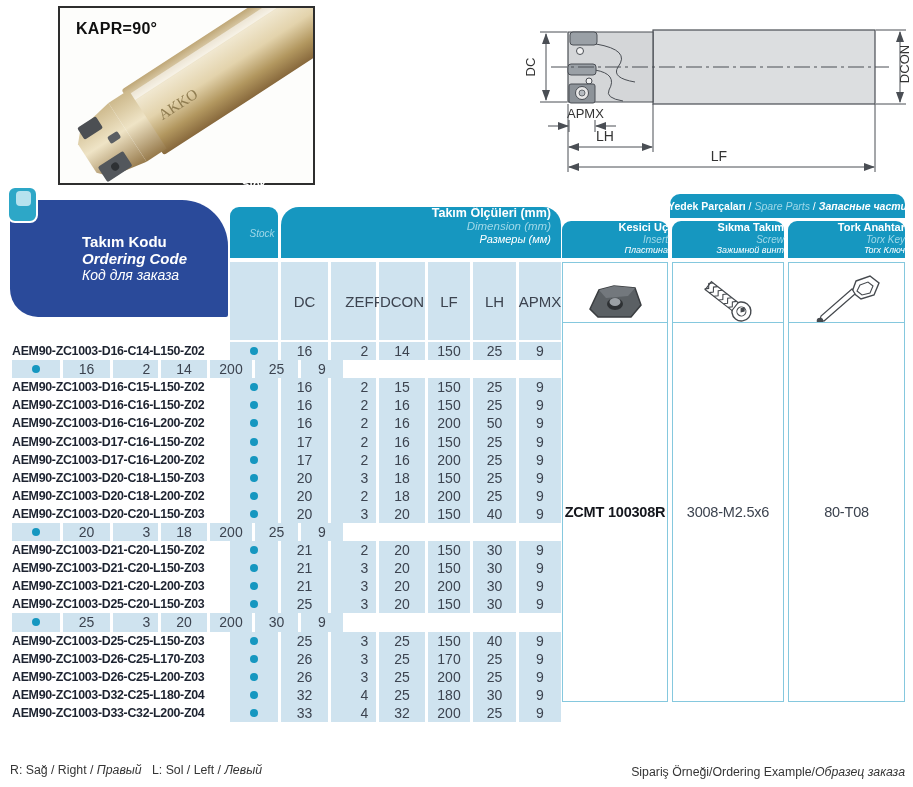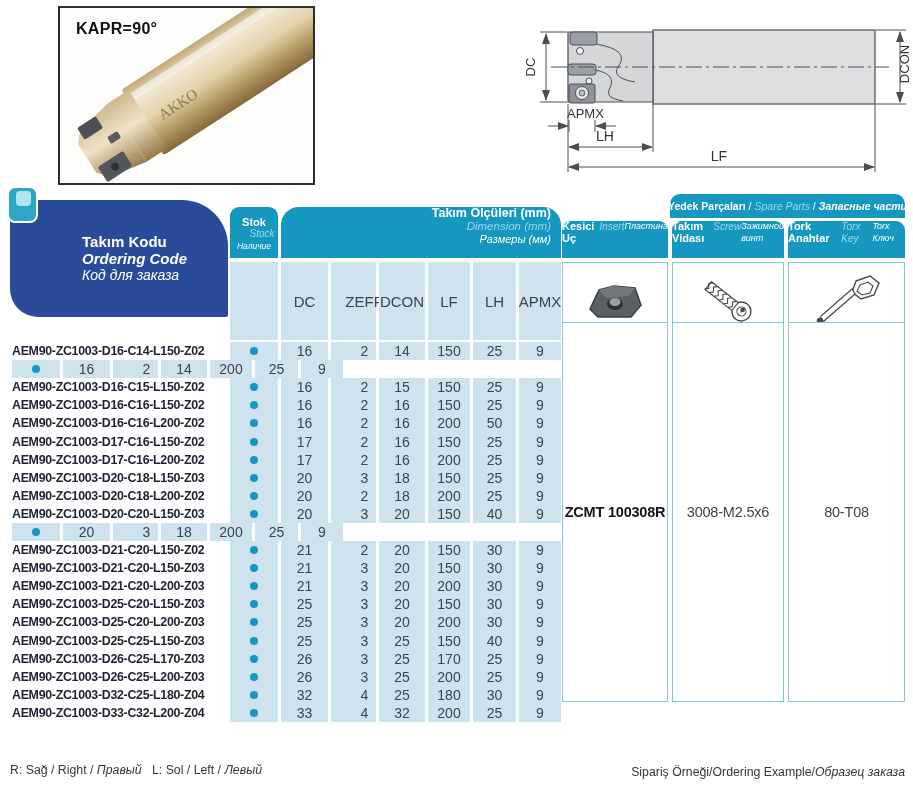--- a/index.html
+++ b/index.html
@@ -27,36 +27,36 @@
     border:2px solid #fff;border-radius:8px;z-index:5;}
   .corner-icon .inner{position:absolute;left:7px;top:3px;width:15px;height:15px;background:#b6e2ee;border-radius:4px;}
   .code-head{position:absolute;left:10px;top:200px;width:218px;height:117px;background:var(--blue);
     border-radius:14px 46px 2px 28px;color:#fff;display:flex;flex-direction:column;justify-content:center;
     padding-left:72px;line-height:17px;z-index:2;}
   .code-head .l1{font-size:15px;font-weight:bold;}
   .code-head .l2{font-size:15px;font-weight:bold;font-style:italic;}
   .code-head .l3{font-size:14px;font-style:italic;}
   .hdr{background:var(--teal);color:#fff;position:absolute;}
   .stok-head{left:230px;top:207px;width:48px;height:51px;border-radius:9px 9px 0 0;
-    display:flex;flex-direction:column;align-items:center;justify-content:center;line-height:12px;padding-top:2px;}
+    display:flex;flex-direction:column;align-items:center;justify-content:center;line-height:12px;padding-top:2px;gap:38px;}
   .stok-head .t{font-size:11px;font-weight:bold;}
   .stok-head .e{font-size:10px;font-style:italic;color:var(--teal-light);margin-left:16px;}
   .stok-head .r{font-size:8.5px;font-style:italic;}
   .dim-head{left:281px;top:207px;width:280px;height:51px;border-radius:18px 18px 0 0;
     display:flex;flex-direction:column;align-items:flex-end;line-height:13px;padding-right:10px;}
   .dim-head .t{font-size:12.5px;font-weight:bold;}
   .dim-head .e{font-size:11.5px;font-style:italic;color:var(--teal-light);}
   .dim-head .r{font-size:11px;font-style:italic;}
   .spare-band{left:670px;top:194px;width:235px;height:24px;border-radius:10px 10px 0 0;
     display:flex;align-items:center;justify-content:center;font-size:10.5px;white-space:pre;}
   .spare-band .t{font-weight:bold;}
   .spare-band .e{font-style:italic;color:var(--teal-light);}
   .spare-band .r{font-style:italic;font-weight:bold;}
   .part-head{top:221px;height:37px;border-radius:9px 9px 0 0;
-    display:flex;flex-direction:row;align-items:flex-start;justify-content:center;line-height:11.5px;}
+    display:flex;flex-direction:column;align-items:flex-end;justify-content:center;line-height:11.5px;}
   .part-head .t{font-size:11px;font-weight:bold;}
   .part-head .e{font-size:10px;font-style:italic;color:var(--teal-light);}
   .part-head .r{font-size:9px;font-style:italic;}
   .insert-head{left:562px;width:106px;}
   .screw-head{left:672px;width:112px;}
   .torx-head{left:788px;width:117px;}
   
   .subrow{position:absolute;left:10px;top:262px;width:895px;height:78px;display:flex;}
   .cell{height:100%;display:flex;align-items:center;justify-content:center;}
   .c-code{width:218px;background:#fff;}
@@ -201,21 +201,21 @@
 </div>
 
 <div class="hdr spare-band"><span class="t">Yedek Parçaları</span><span> / </span><span class="e">Spare Parts</span><span> / </span><span class="r">Запасные части</span></div>
 
 <div class="hdr part-head insert-head">
   <div class="t">Kesici Uç</div>
   <div class="e">Insert</div>
   <div class="r">Пластина</div>
 </div>
 <div class="hdr part-head screw-head">
-  <div class="t">Takım Vidası</div>
+  <div class="t">Sıkma Takım</div>
   <div class="e">Screw</div>
   <div class="r">Зажимной винт</div>
 </div>
 <div class="hdr part-head torx-head">
   <div class="t">Tork Anahtar</div>
   <div class="e">Torx Key</div>
   <div class="r">Torx Ключ</div>
 </div>
 
 <div class="subrow">
@@ -447,21 +447,20 @@
       </div>
     <div class="cell c-dc val bindcell">25</div>
     <div class="cell c-zefp val bindcell">3</div>
     <div class="cell c-dcon val bindcell">20</div>
     <div class="cell c-lf val bindcell">150</div>
     <div class="cell c-lh val bindcell">30</div>
     <div class="cell c-apmx val bindcell">9</div>
   </div>
 
   <div class="trow">
-    <div class="cell c-code bindcell">AEM90-ZC1003-D25-C20-L200-Z03</div>
     <div class="cell c-stok">
         <span class="dot"></span>
       </div>
     <div class="cell c-dc val bindcell">25</div>
     <div class="cell c-zefp val bindcell">3</div>
     <div class="cell c-dcon val bindcell">20</div>
     <div class="cell c-lf val bindcell">200</div>
     <div class="cell c-lh val bindcell">30</div>
     <div class="cell c-apmx val bindcell">9</div>
   </div>

